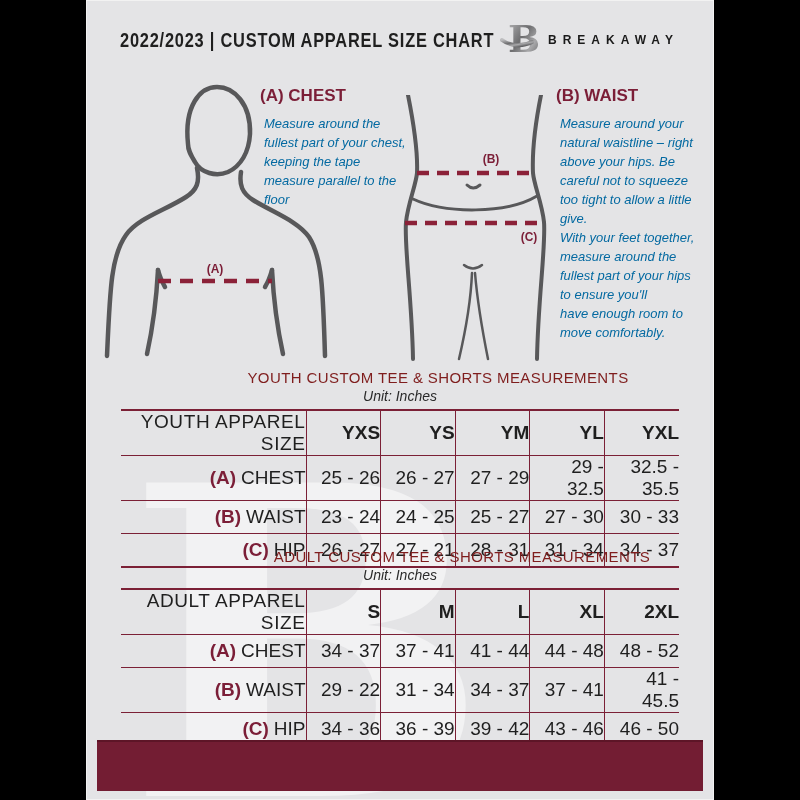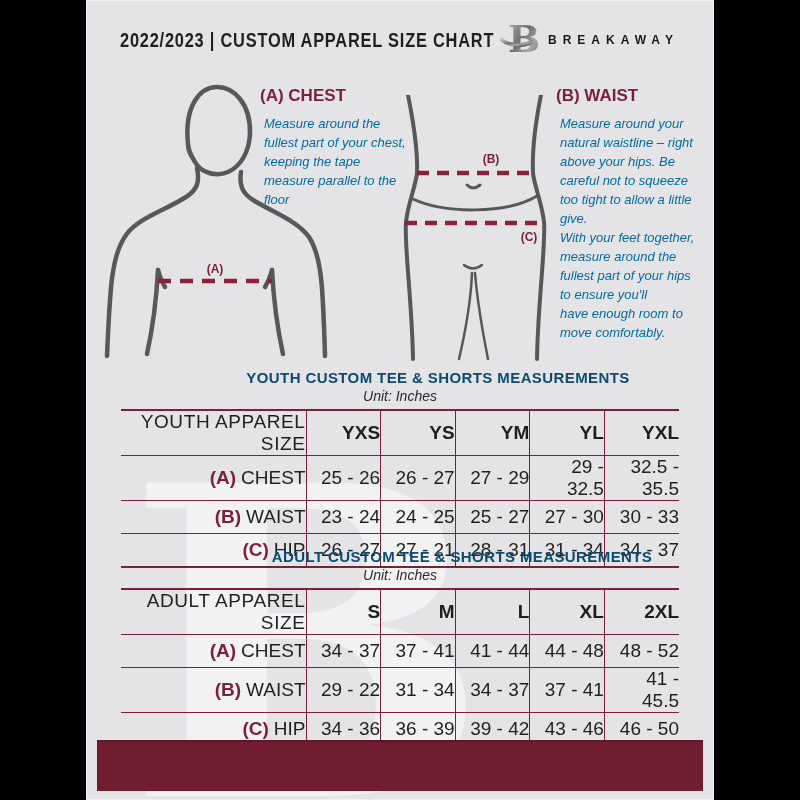--- a/index.html
+++ b/index.html
@@ -40,21 +40,21 @@
     font-size:13px;line-height:19px;color:#0369a1;font-style:italic;
     margin:4px;white-space:pre-line;
   }
   .sec-a{position:absolute;left:174px;top:86px;width:158px;}
   .sec-b{position:absolute;left:470px;top:86px;width:152px;}
   .sec-c{position:absolute;left:470px;top:224px;width:152px;}
   .diagram{position:absolute;}
   
   .tbl-title{
     position:absolute;left:0;width:704px;text-align:center;
-    font-size:15px;font-weight:bold;color:#0c4a6e;letter-spacing:0.4px;
+    font-size:15px;font-weight:normal;color:#7f1d1d;letter-spacing:0.4px;
   }
   .tbl-unit{
     position:absolute;left:0;width:628px;text-align:center;
     font-size:14px;font-style:italic;color:#2b2b2b;
   }
   
   table.size{
     position:absolute;left:35px;width:558px;
     border-collapse:collapse;table-layout:fixed;
     border-top:2px solid #7b2036;border-bottom:2px solid #7b2036;

